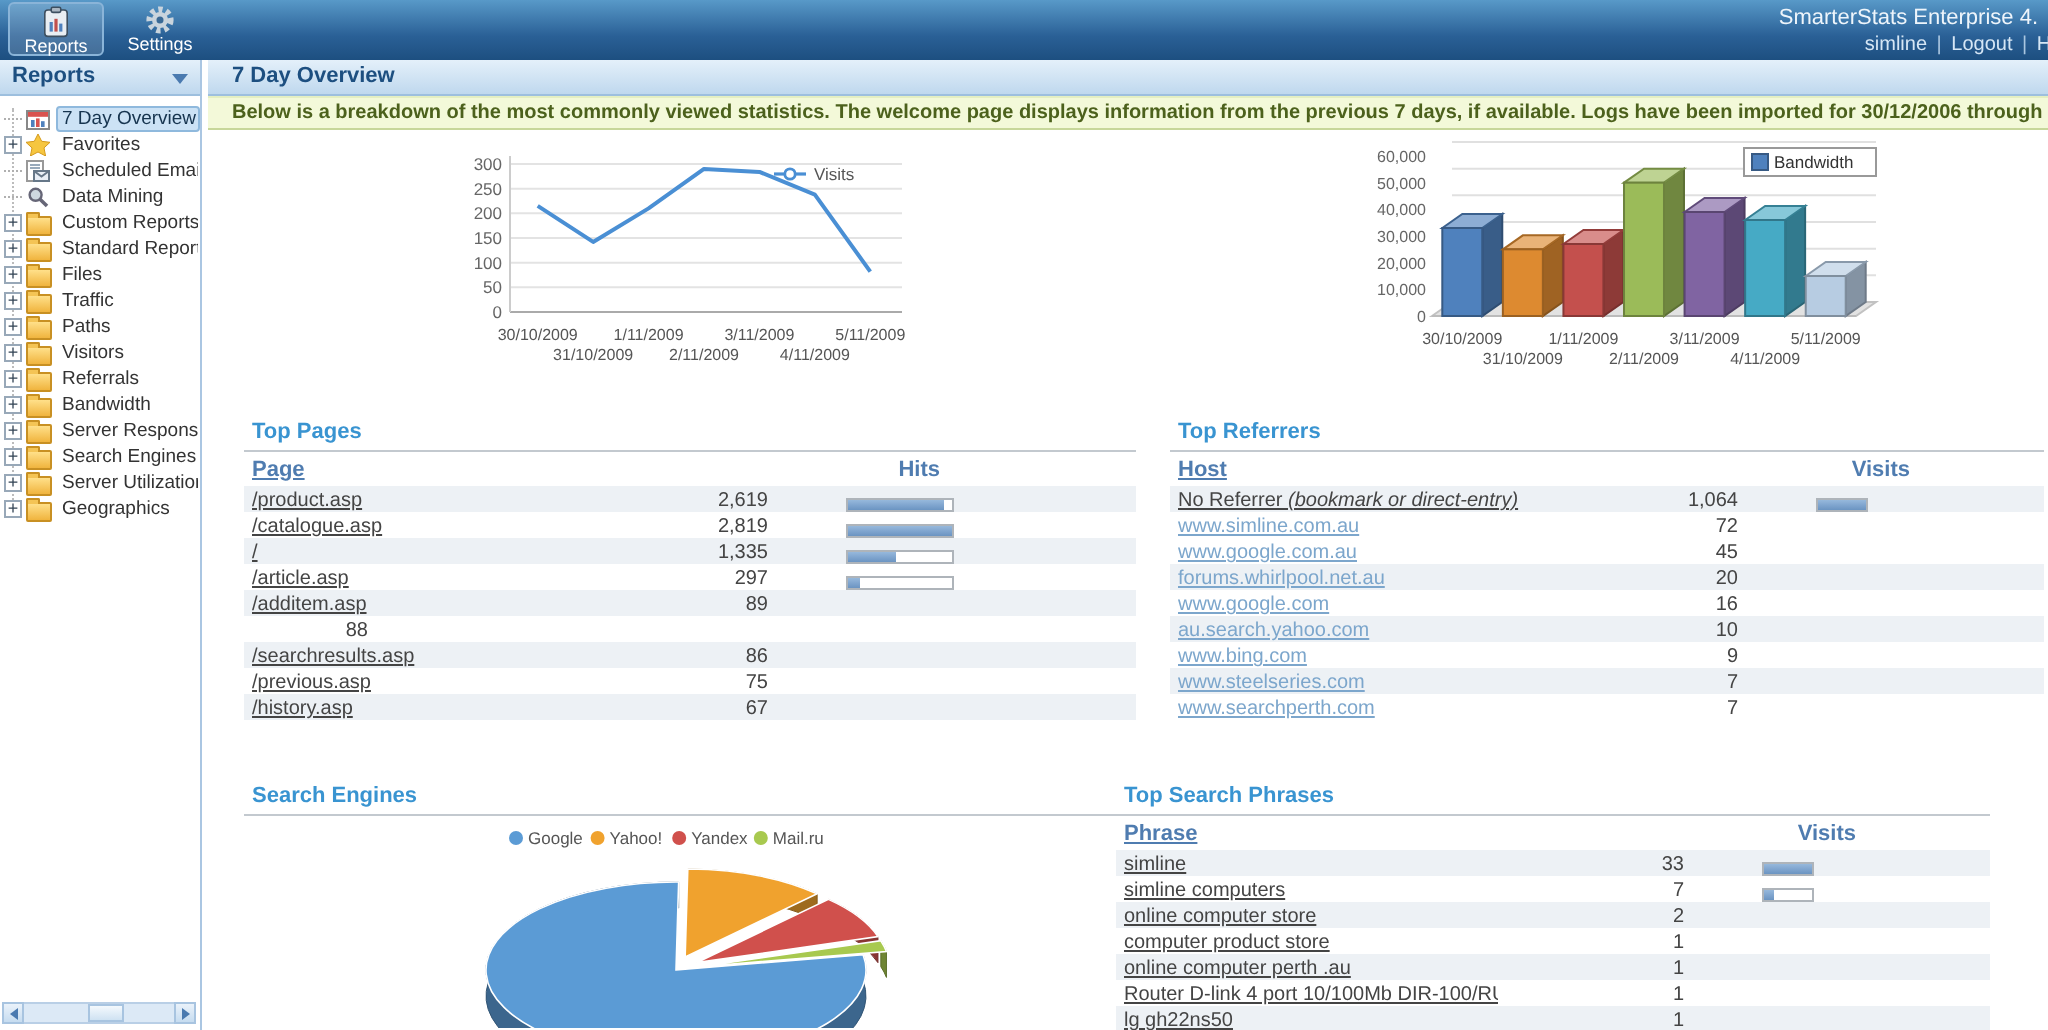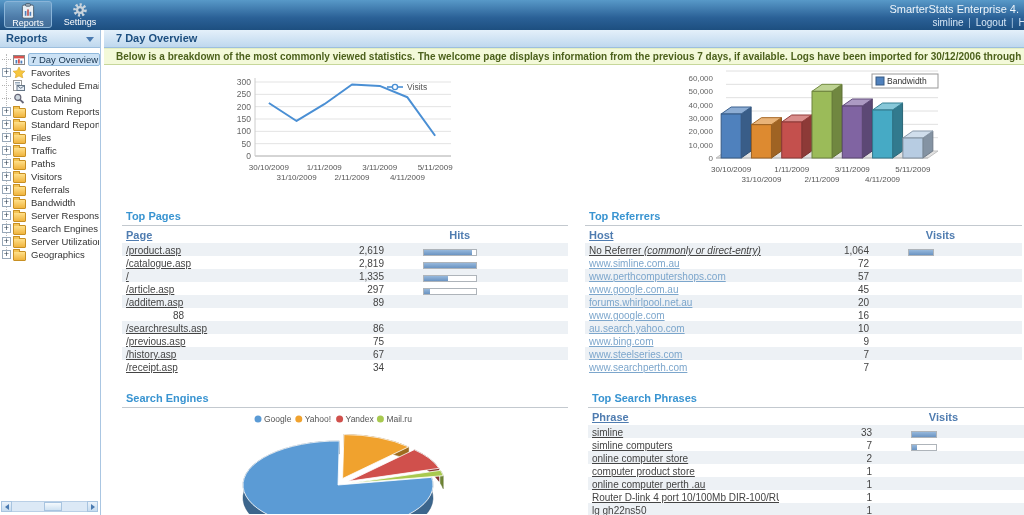--- a/index.html
+++ b/index.html
@@ -396,54 +396,42 @@
           <span class="t-value">75</span>
           <span class="t-gauge"></span>
           <span class="t-spacer"></span>
         </div>
         <div class="t-row stripe">
           <span class="t-label">/history.asp</span>
           <span class="t-value">67</span>
           <span class="t-gauge"></span>
           <span class="t-spacer"></span>
         </div>
-        <div class="t-row">
-          <span class="t-label">/receipt.asp</span>
-          <span class="t-value">34</span>
-          <span class="t-gauge"></span>
-          <span class="t-spacer"></span>
-        </div>
       </div>
     <div class="section" id="sec-refs" style="left:481px;top:180px;width:437px">
         <div class="sec-title">Top Referrers</div>
         <div class="t-head">
           <span class="t-label">Host</span>
           <span class="t-value">Visits</span>
           <span class="t-gauge"></span>
           <span class="t-spacer"></span>
         </div>
         <div class="t-row stripe">
-          <span class="t-label">No Referrer <i>(commonly or direct-entry)</i></span>
+          <span class="t-label">No Referrer <i>(bookmark or direct-entry)</i></span>
           <span class="t-value">1,064</span>
           <span class="t-gauge">
             <div class="gauge">
               <div class="fill" style="width: 100%;"></div>
             </div>
           </span>
           <span class="t-spacer"></span>
         </div>
         <div class="t-row">
           <span class="t-label link">www.simline.com.au</span>
           <span class="t-value">72</span>
-          <span class="t-gauge"></span>
-          <span class="t-spacer"></span>
-        </div>
-        <div class="t-row stripe">
-          <span class="t-label link">www.perthcomputershops.com</span>
-          <span class="t-value">57</span>
           <span class="t-gauge"></span>
           <span class="t-spacer"></span>
         </div>
         <div class="t-row">
           <span class="t-label link">www.google.com.au</span>
           <span class="t-value">45</span>
           <span class="t-gauge"></span>
           <span class="t-spacer"></span>
         </div>
         <div class="t-row stripe">
@@ -499,21 +487,21 @@
           <path d="M125.89925164842217 25.53246670830442 A95 44 0 0 1 190.56538970980796 37.87722654981313 l0 13 A95 44 0 0 0 125.89925164842217 38.53246670830442 Z" fill="rgb(158,107,30)" stroke="rgb(132,89,25)" stroke-width="0.5"></path>
           <path d="M196.21326840332125 40.681147443308774 A95 44 0 0 1 220.97216761133922 59.32094445627142 l0 13 A95 44 0 0 0 196.21326840332125 53.681147443308774 Z" fill="rgb(137,53,50)" stroke="rgb(114,44,42)" stroke-width="0.5"></path>
           <path d="M222.41497640856522 61.342851006343835 A95 44 0 0 1 225.2202685431023 66.71348539093688 l0 13 A95 44 0 0 0 222.41497640856522 74.34285100634384 Z" fill="rgb(111,133,52)" stroke="rgb(92,111,43)" stroke-width="0.5"></path>
           <path d="M120 76 L213.55673653615975 68.35948018265506 A95 44 0 1 1 121.32640713221888 32.004288943590616 Z" fill="#5b9bd5" stroke="#fff" stroke-width="0.8"></path>
           <path d="M124.57284451620329 69.5281777647138 L125.89925164842217 25.53246670830442 A95 44 0 0 1 190.56538970980796 37.87722654981313 Z" fill="#f0a22e" stroke="#fff" stroke-width="0.8"></path>
           <path d="M130.22072320971657 72.33209865820945 L196.21326840332125 40.681147443308774 A95 44 0 0 1 220.97216761133922 59.32094445627142 Z" fill="#d0504c" stroke="#fff" stroke-width="0.8"></path>
           <path d="M131.66353200694255 74.35400520828186 L222.41497640856522 61.342851006343835 A95 44 0 0 1 225.2202685431023 66.71348539093688 Z" fill="#a8c94f" stroke="#fff" stroke-width="0.8"></path>
         </svg>
     </div>
 
-    <div class="section" id="sec-phrases" style="left:484px;top:362px;width:437px">
+    <div class="section" id="sec-phrases" style="left:454px;top:362px;width:437px">
         <div class="sec-title">Top Search Phrases</div>
         <div class="t-head">
           <span class="t-label">Phrase</span>
           <span class="t-value">Visits</span>
           <span class="t-gauge"></span>
           <span class="t-spacer"></span>
         </div>
         <div class="t-row stripe">
           <span class="t-label">simline</span>
           <span class="t-value">33</span>

